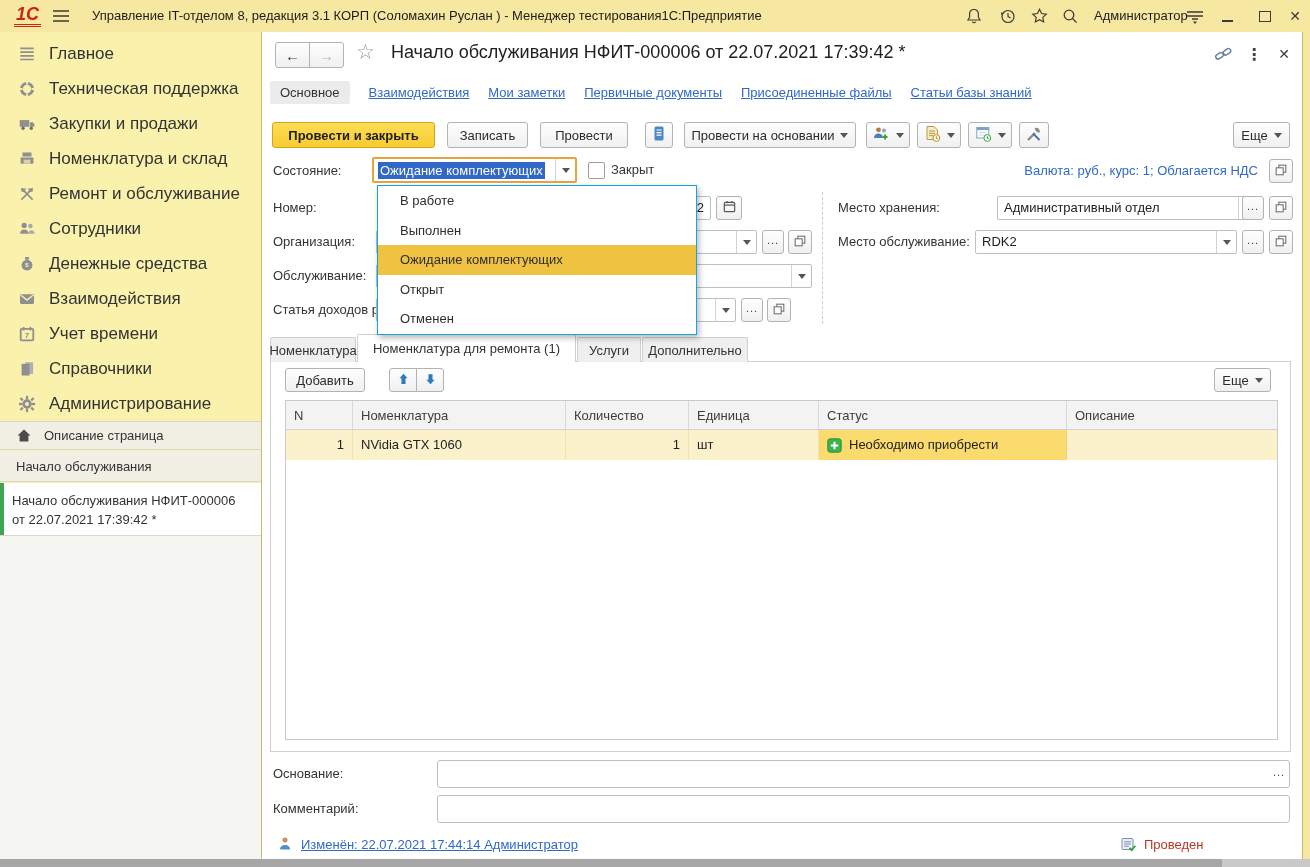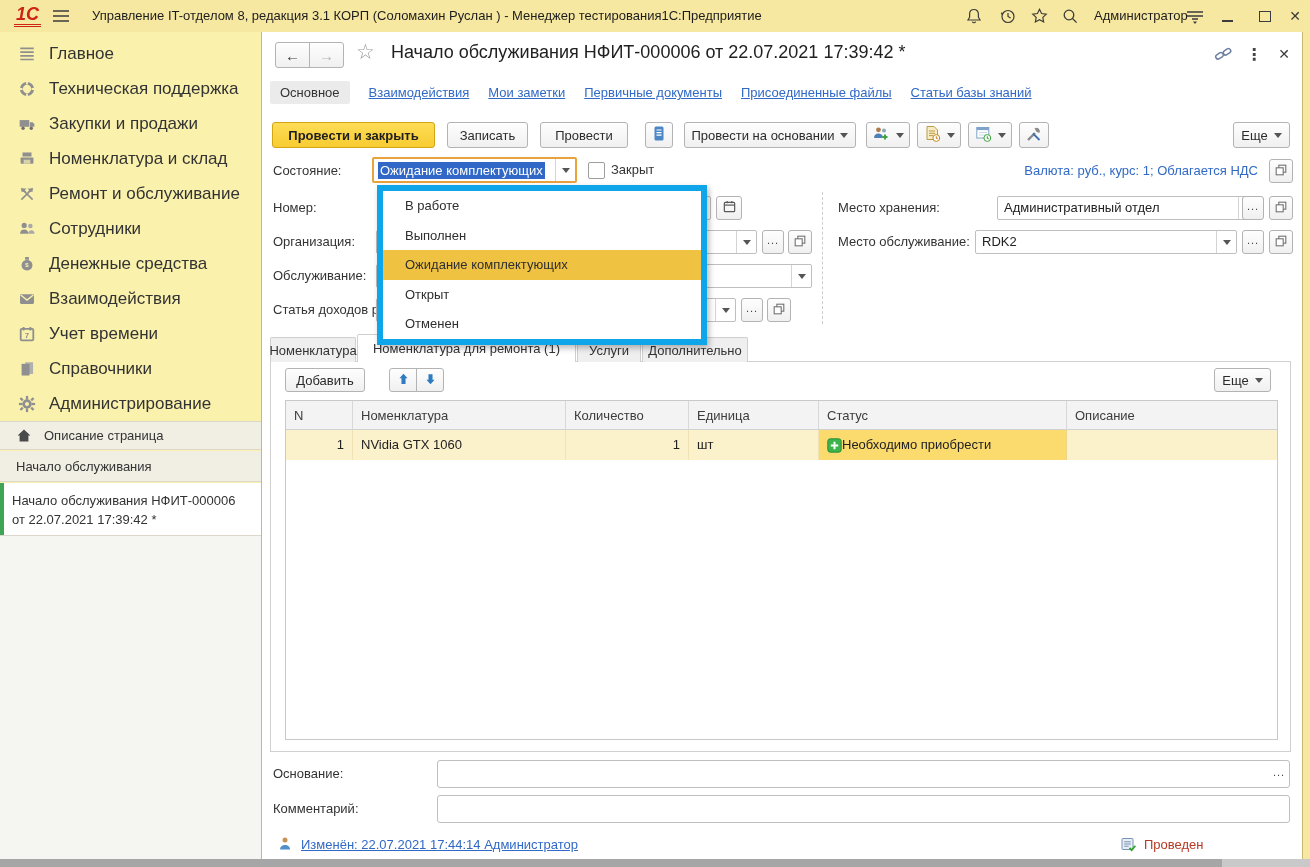--- a/index.html
+++ b/index.html
@@ -34,21 +34,21 @@
   .tri{width:0;height:0;border-left:4px solid transparent;border-right:4px solid transparent;border-top:5px solid #555;}
   .field{position:absolute;height:24px;box-sizing:border-box;background:#fff;border:1px solid #BFBFBF;border-radius:2px;}
   .field .val{position:absolute;left:6px;right:22px;top:0;height:22px;line-height:22px;font-size:13px;color:#222;white-space:nowrap;overflow:hidden;}
   .drop{position:absolute;right:0;top:0;bottom:0;width:19px;border-left:1px solid #D4D4D4;display:flex;align-items:center;justify-content:center;}
   .mini{position:absolute;height:24px;box-sizing:border-box;border:1px solid #B3B3B3;border-radius:3px;
         background:linear-gradient(#FEFEFE,#F0F0F0);display:flex;align-items:center;justify-content:center;color:#555;}
   .g-ellipsis::before{content:"...";font-size:11px;letter-spacing:1px;color:#444;position:relative;top:-2px;}
   .lbl{position:absolute;height:24px;line-height:24px;font-size:13px;color:#333;white-space:nowrap;}
   .navlink{font-size:13px;color:#3169C6;text-decoration:underline;white-space:nowrap;}
   
-  .ddlist{position:absolute;left:377px;top:185px;width:318px;height:148px;background:#fff;border:6px solid #0ea5e9;
+  .ddlist{position:absolute;left:377px;top:185px;width:318px;height:148px;background:#fff;border:1px solid #0ea5e9;
           box-shadow:2px 3px 6px rgba(0,0,0,.28);z-index:60;}
   .dditem{height:29.5px;line-height:29.5px;padding-left:22px;font-size:13px;color:#2e2e2e;}
   .dditem.sel{background:#F0C242;}
   
   .tab{position:absolute;box-sizing:border-box;border:1px solid #CFCFCF;border-bottom:none;background:#EFEFEF;
        display:flex;align-items:center;justify-content:center;font-size:13px;color:#333;border-radius:2px 2px 0 0;}
   .tab.active{background:#fff;z-index:5;}
   
   .th{position:absolute;box-sizing:border-box;background:#F3F3F3;border-right:1px solid #D8D8D8;border-bottom:1px solid #D1D1D1;
       height:29px;line-height:29px;padding-left:8px;font-size:13px;color:#3c3c3c;overflow:hidden;}
@@ -454,21 +454,21 @@
     <div class="th" style="left:280px;top:0;width:123px;">Количество</div>
     <div class="th" style="left:403px;top:0;width:130px;">Единица измерения</div>
     <div class="th" style="left:533px;top:0;width:248px;">Статус</div>
     <div class="th" style="left:781px;top:0;width:210px;border-right:none;">Описание</div>
 
     <div>
       <div class="td" style="left:0;top:29px;width:67px;text-align:right;">1</div>
       <div class="td" style="left:67px;top:29px;width:213px;">NVidia GTX 1060</div>
       <div class="td" style="left:280px;top:29px;width:123px;text-align:right;">1</div>
       <div class="td" style="left:403px;top:29px;width:130px;">шт</div>
-      <div class="td" style="left:533px;top:29px;width:248px;background:#FBDA6E;border-right:1px solid #EED389;display:flex;align-items:center;">
+      <div class="td" style="left:533px;top:29px;width:248px;background:#FBDA6E;border-right:1px solid #EED389;display:flex;align-items:center;gap:7px;">
         <span style="display:flex;">
             <svg width="15" height="15" viewBox="0 0 15 15">
               <rect x="0.8" y="0.8" width="13.4" height="13.4" rx="2.5" fill="#3CB44A" stroke="#2E8F3A"></rect>
               <path d="M7.5 3.8v7.4M3.8 7.5h7.4" stroke="#fff" stroke-width="2"></path>
             </svg>
           </span>
         <span>Необходимо приобрести</span>
       </div>
       <div class="td" style="left:781px;top:29px;width:210px;border-right:none;"></div>
     </div>

